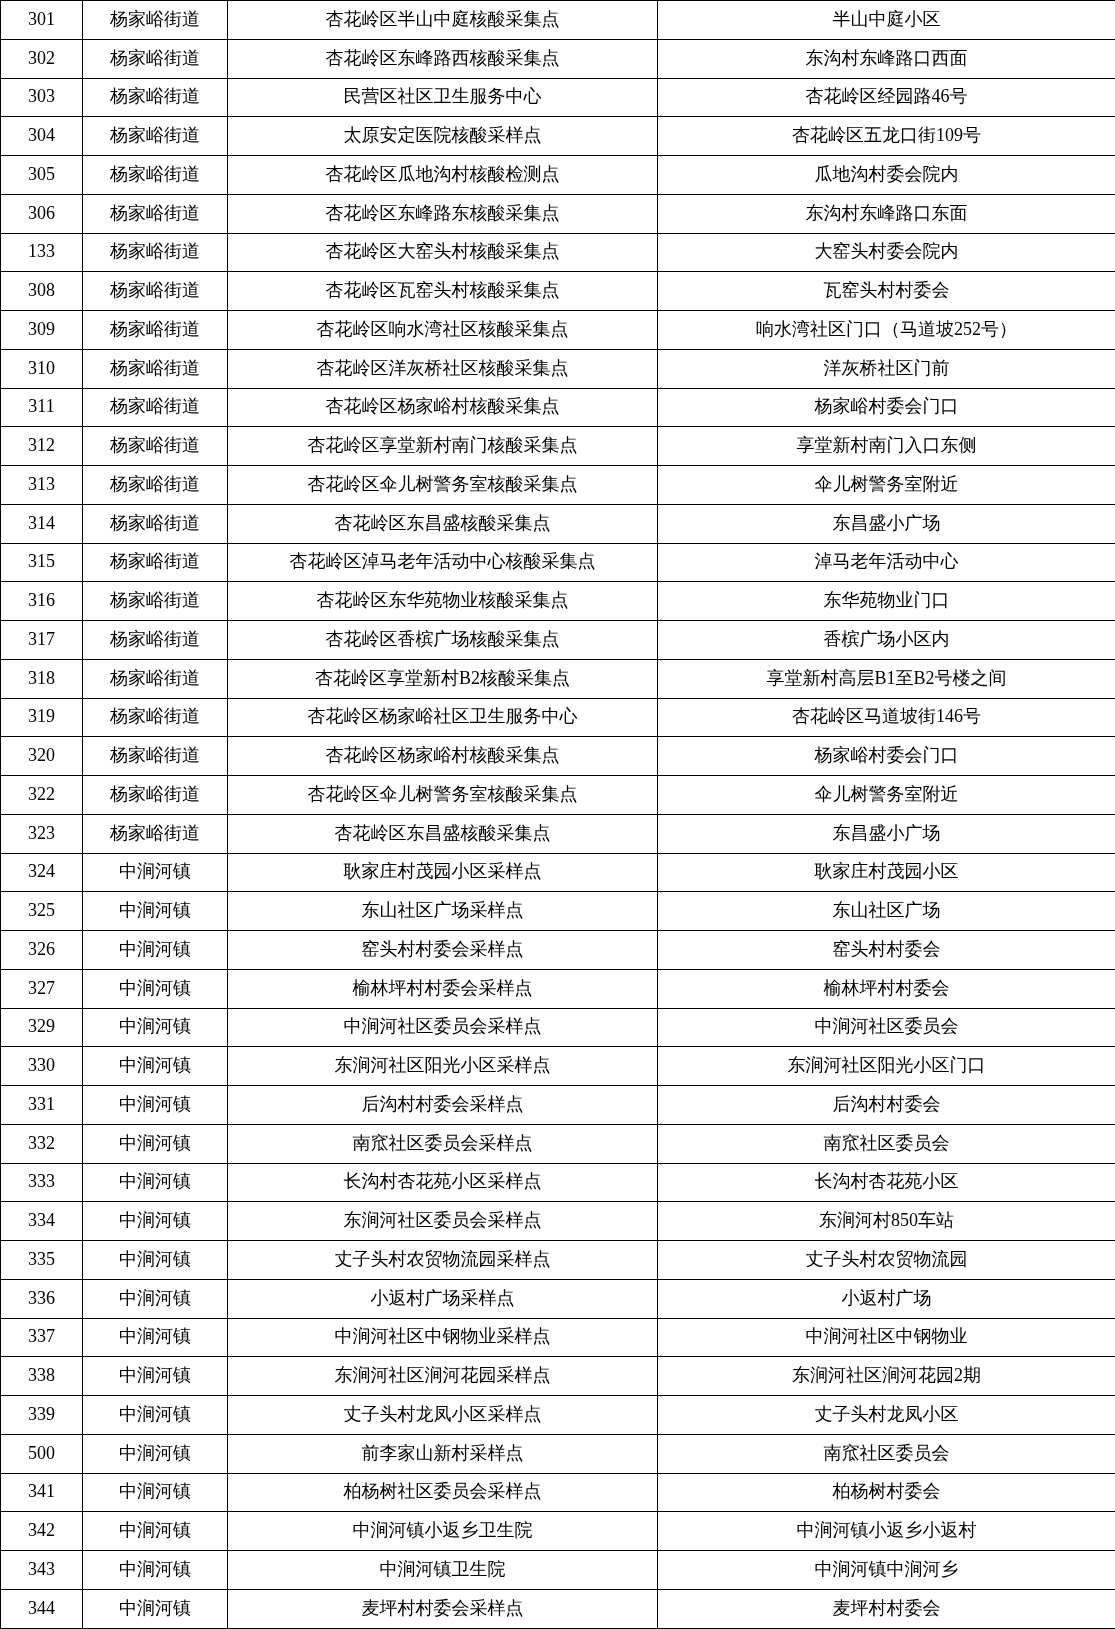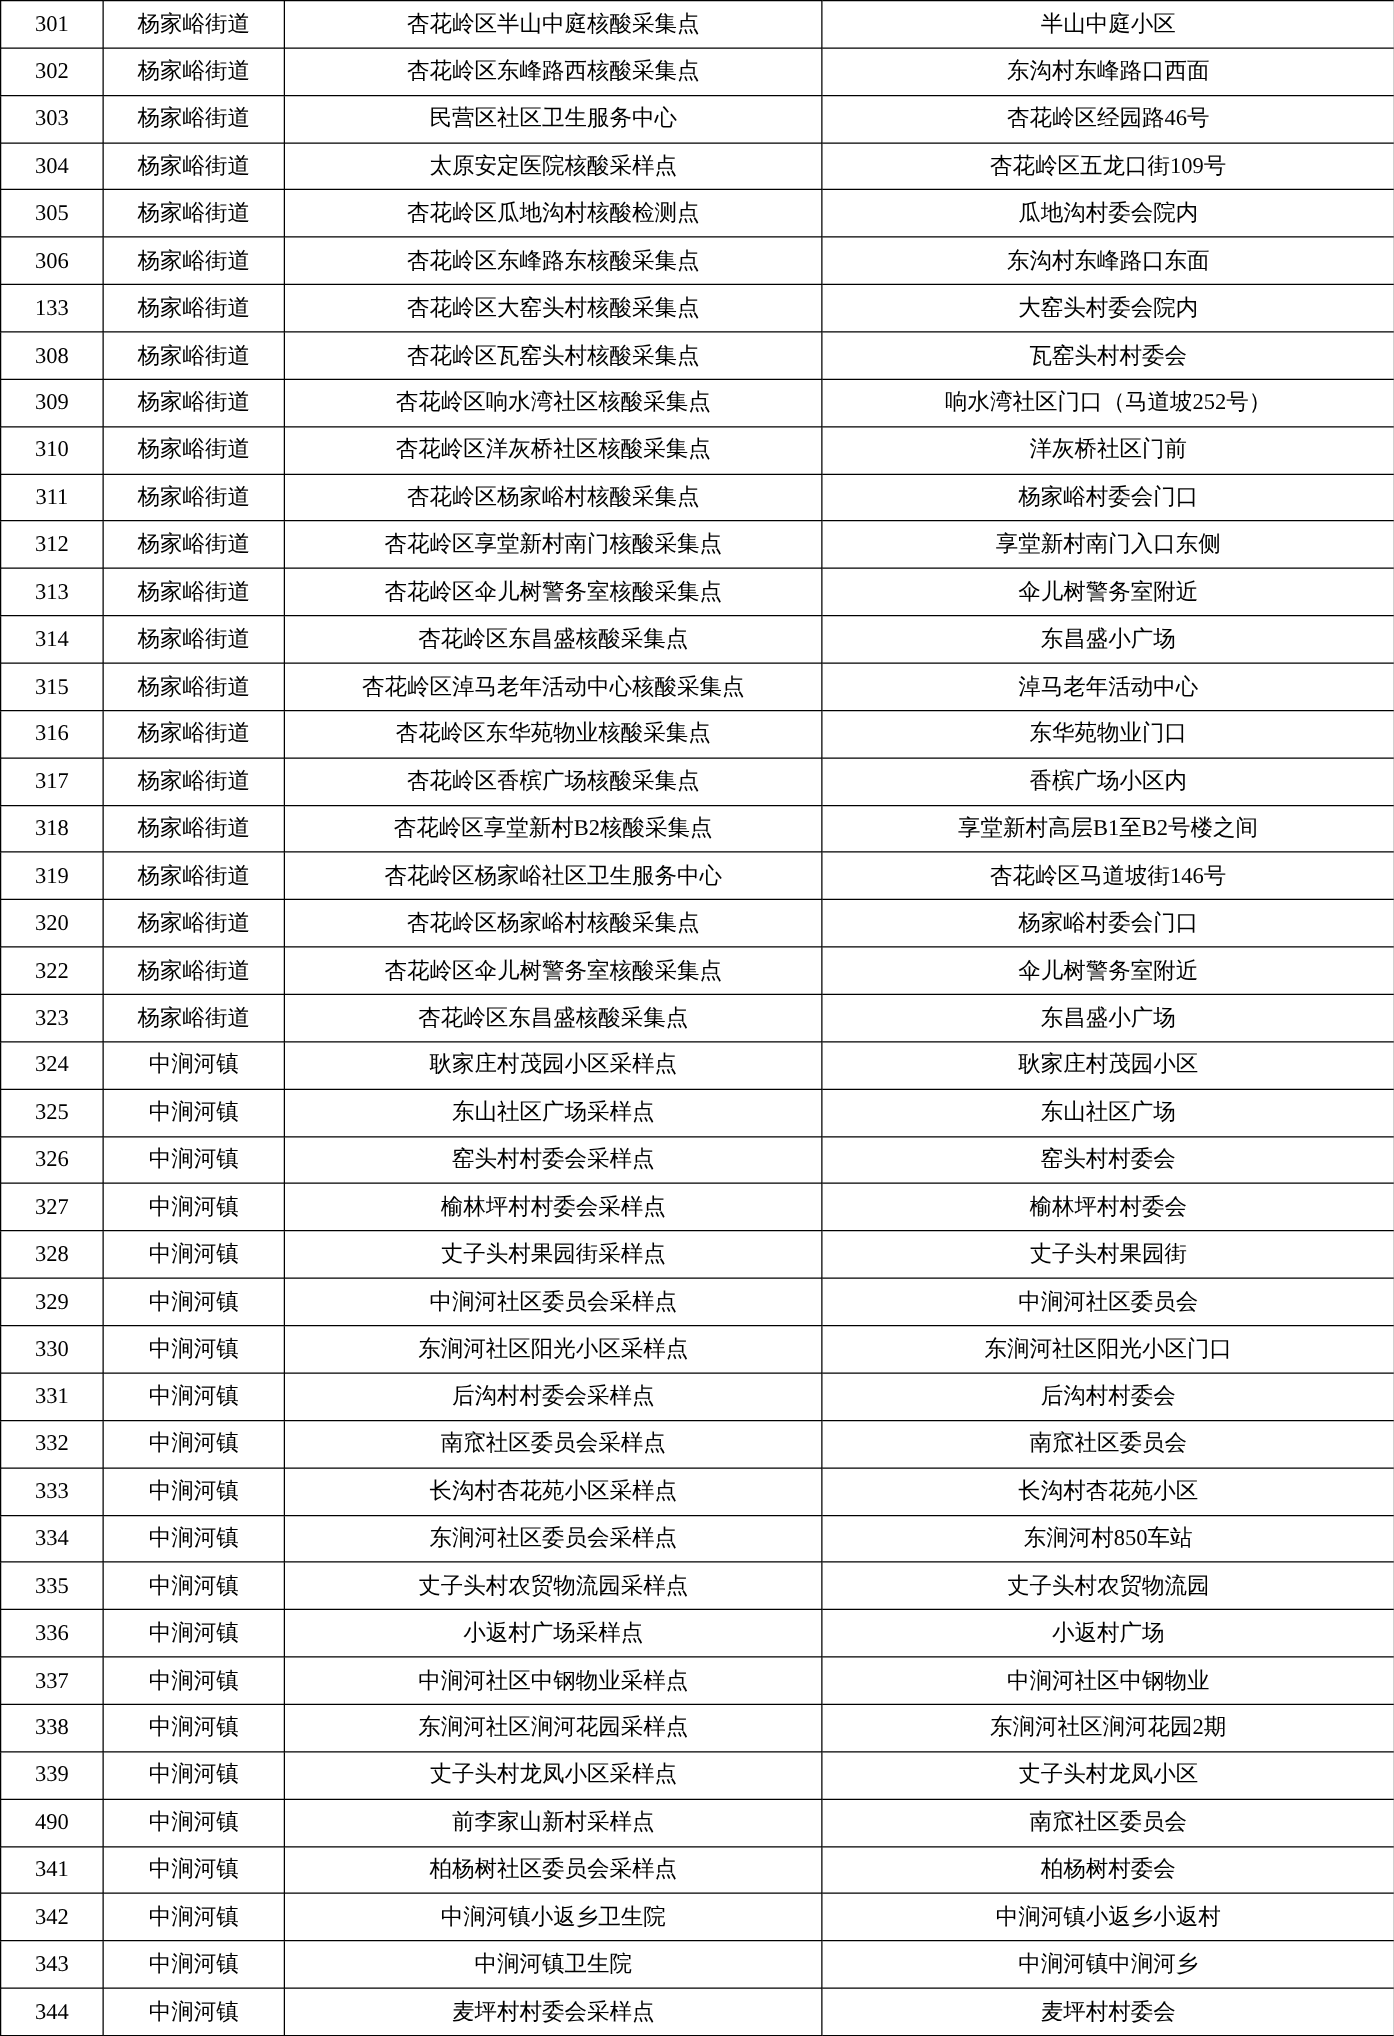--- a/index.html
+++ b/index.html
@@ -201,26 +201,20 @@
     <td>窑头村村委会采样点</td>
     <td>窑头村村委会</td>
   </tr>
       <tr>
     <td>327</td>
     <td>中涧河镇</td>
     <td>榆林坪村村委会采样点</td>
     <td>榆林坪村村委会</td>
   </tr>
       <tr>
-    <td>328</td>
-    <td>中涧河镇</td>
-    <td>丈子头村果园街采样点</td>
-    <td>丈子头村果园街</td>
-  </tr>
-      <tr>
     <td>329</td>
     <td>中涧河镇</td>
     <td>中涧河社区委员会采样点</td>
     <td>中涧河社区委员会</td>
   </tr>
       <tr>
     <td>330</td>
     <td>中涧河镇</td>
     <td>东涧河社区阳光小区采样点</td>
     <td>东涧河社区阳光小区门口</td>
@@ -273,21 +267,21 @@
     <td>东涧河社区涧河花园采样点</td>
     <td>东涧河社区涧河花园2期</td>
   </tr>
       <tr>
     <td>339</td>
     <td>中涧河镇</td>
     <td>丈子头村龙凤小区采样点</td>
     <td>丈子头村龙凤小区</td>
   </tr>
       <tr>
-    <td>490</td>
+    <td>500</td>
     <td>中涧河镇</td>
     <td>前李家山新村采样点</td>
     <td>南窊社区委员会</td>
   </tr>
       <tr>
     <td>341</td>
     <td>中涧河镇</td>
     <td>柏杨树社区委员会采样点</td>
     <td>柏杨树村委会</td>
   </tr>

